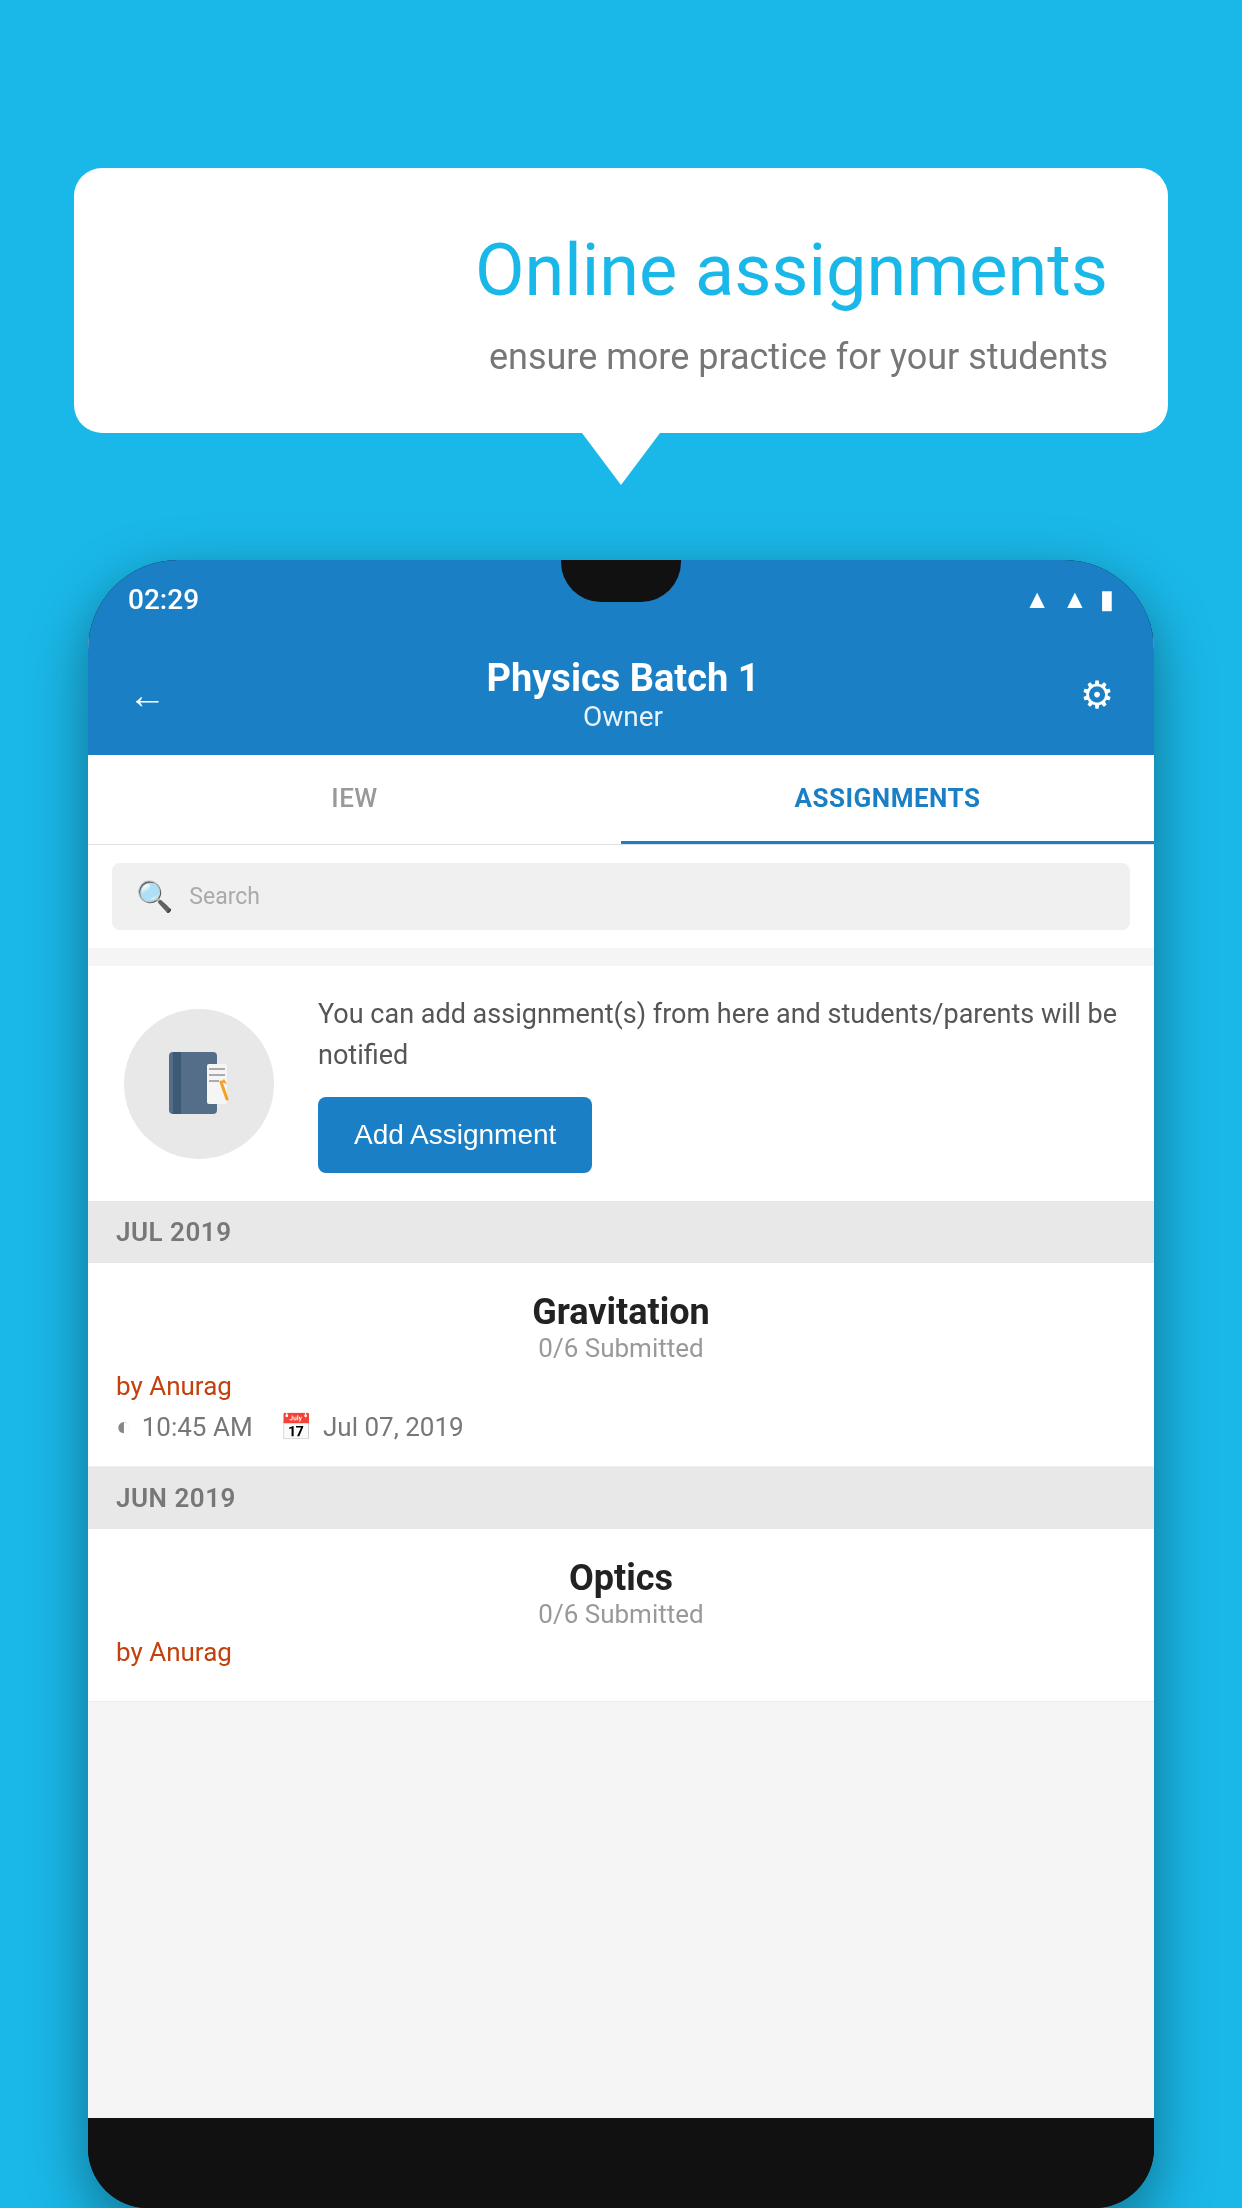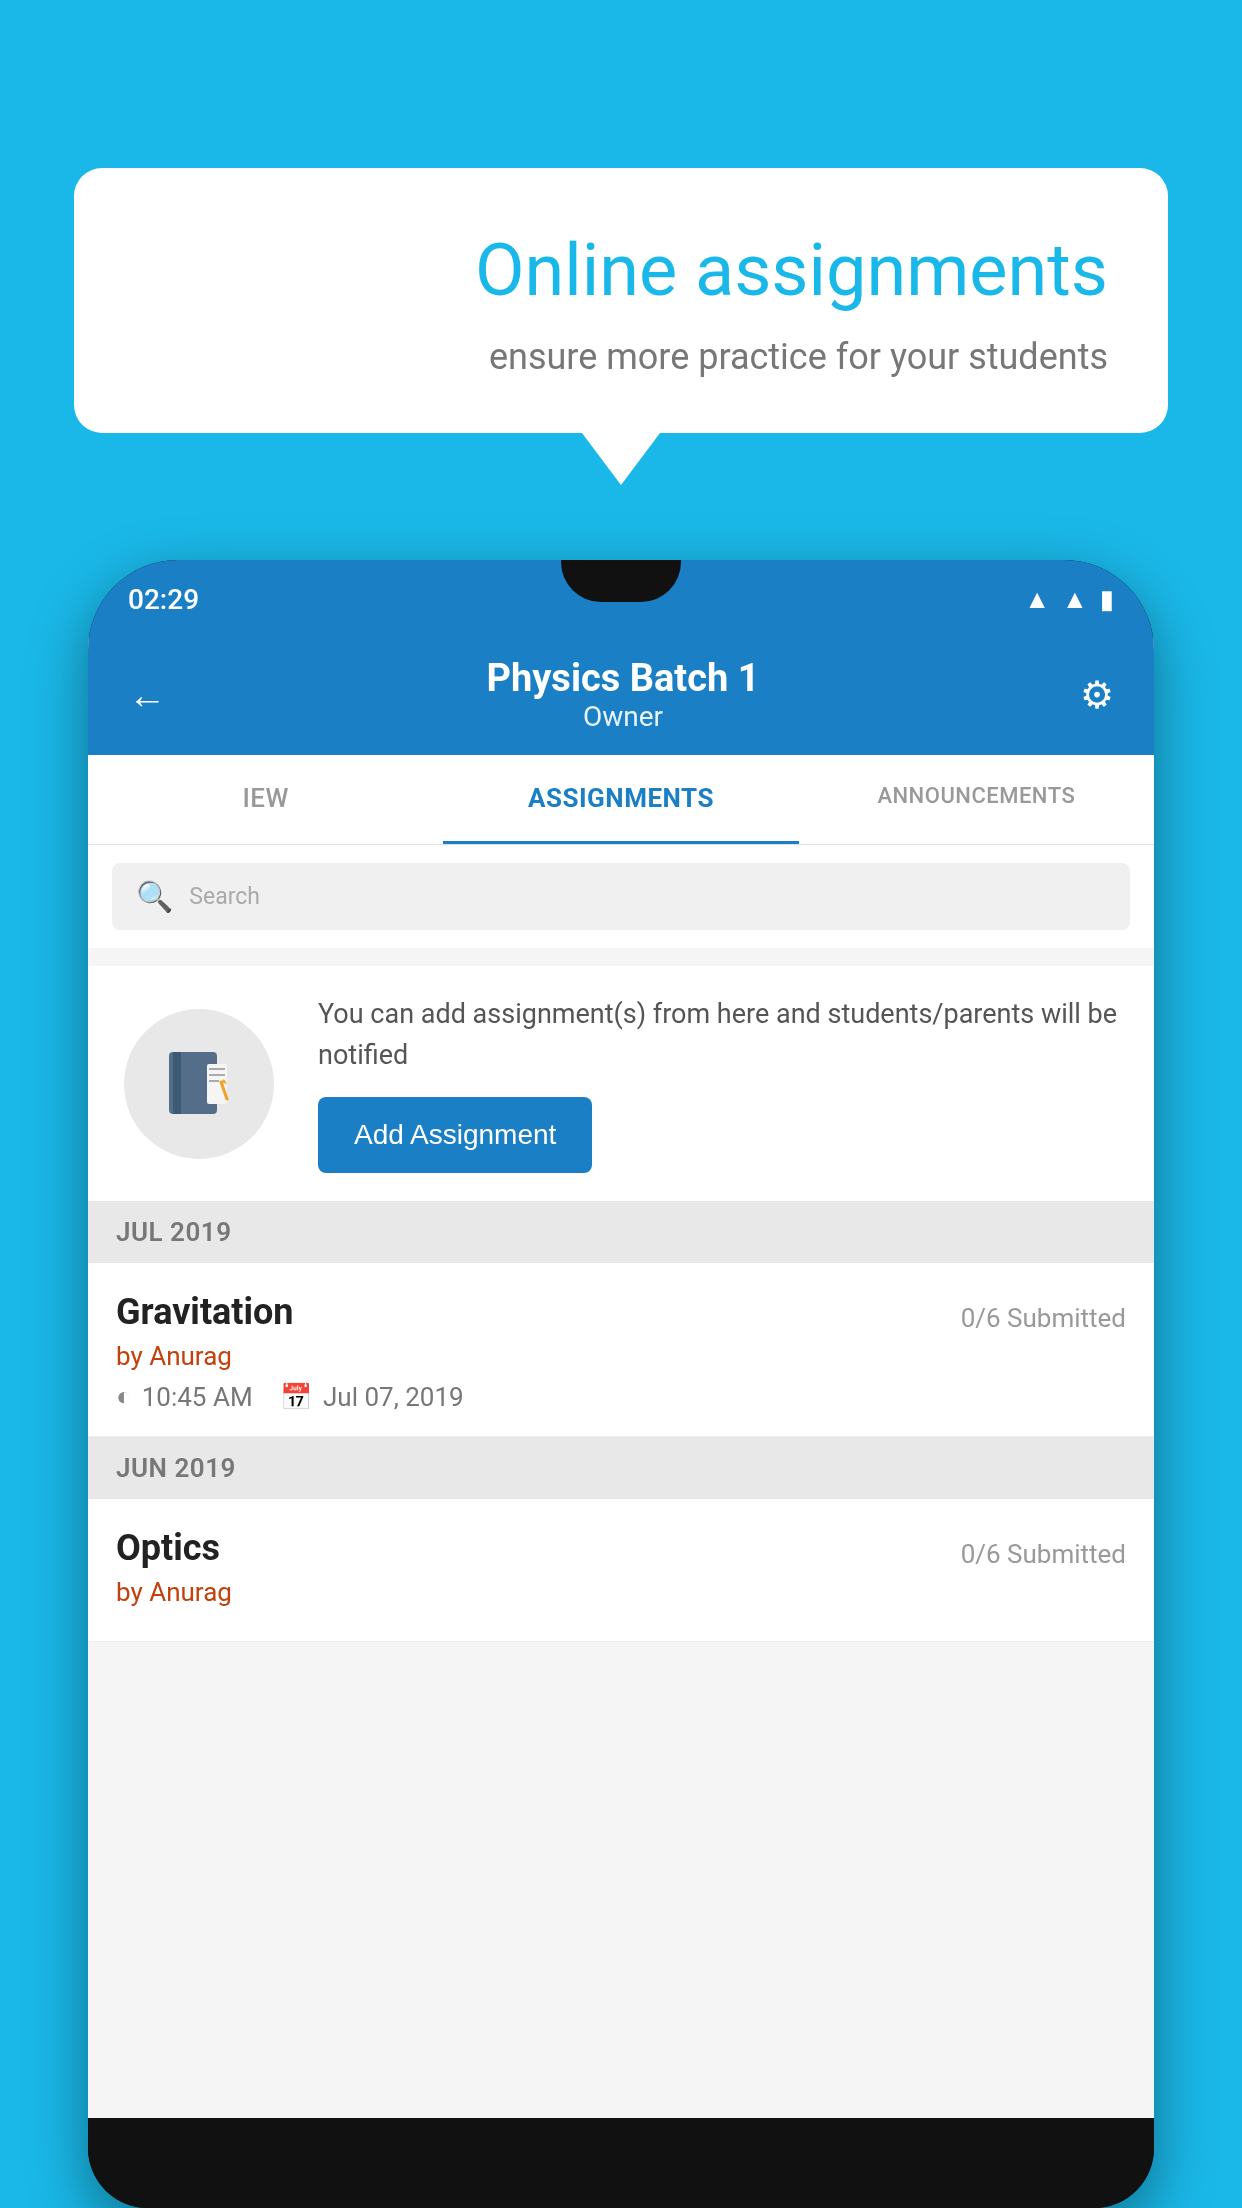--- a/index.html
+++ b/index.html
@@ -235,22 +235,23 @@
 
     
     .assignment-item {
       background: white;
       padding: 28px 28px 24px;
       border-bottom: 1px solid #eee;
     }
     .assignment-row-top {
       display: flex;
       justify-content: space-between;
-      align-items: flex-end;
+      align-items: center;
       margin-bottom: 8px;
+      flex-direction: column;
     }
     .assignment-name {
       font-size: 36px;
       font-weight: 700;
       color: #222;
     }
     .assignment-submitted {
       font-size: 26px;
       color: #999;
     }
@@ -316,21 +317,20 @@
       <div class="header-center">
         <div class="header-title">Physics Batch 1</div>
         <div class="header-subtitle">Owner</div>
       </div>
       <span class="header-settings">⚙</span>
     </div>
 
     <div class="tabs-bar">
       <div class="tab-item">IEW</div>
       <div class="tab-item active">ASSIGNMENTS</div>
-      <div class="tab-item" style="font-size:22px; overflow:hidden; white-space:nowrap;">ANNOUNCEMENTS</div>
     </div>
 
     <div class="phone-content">
 
       <div class="search-bar-wrap">
         <div class="search-bar">
           <span class="search-icon-inner">🔍</span>
           <span class="search-text">Search</span>
         </div>
       </div>

